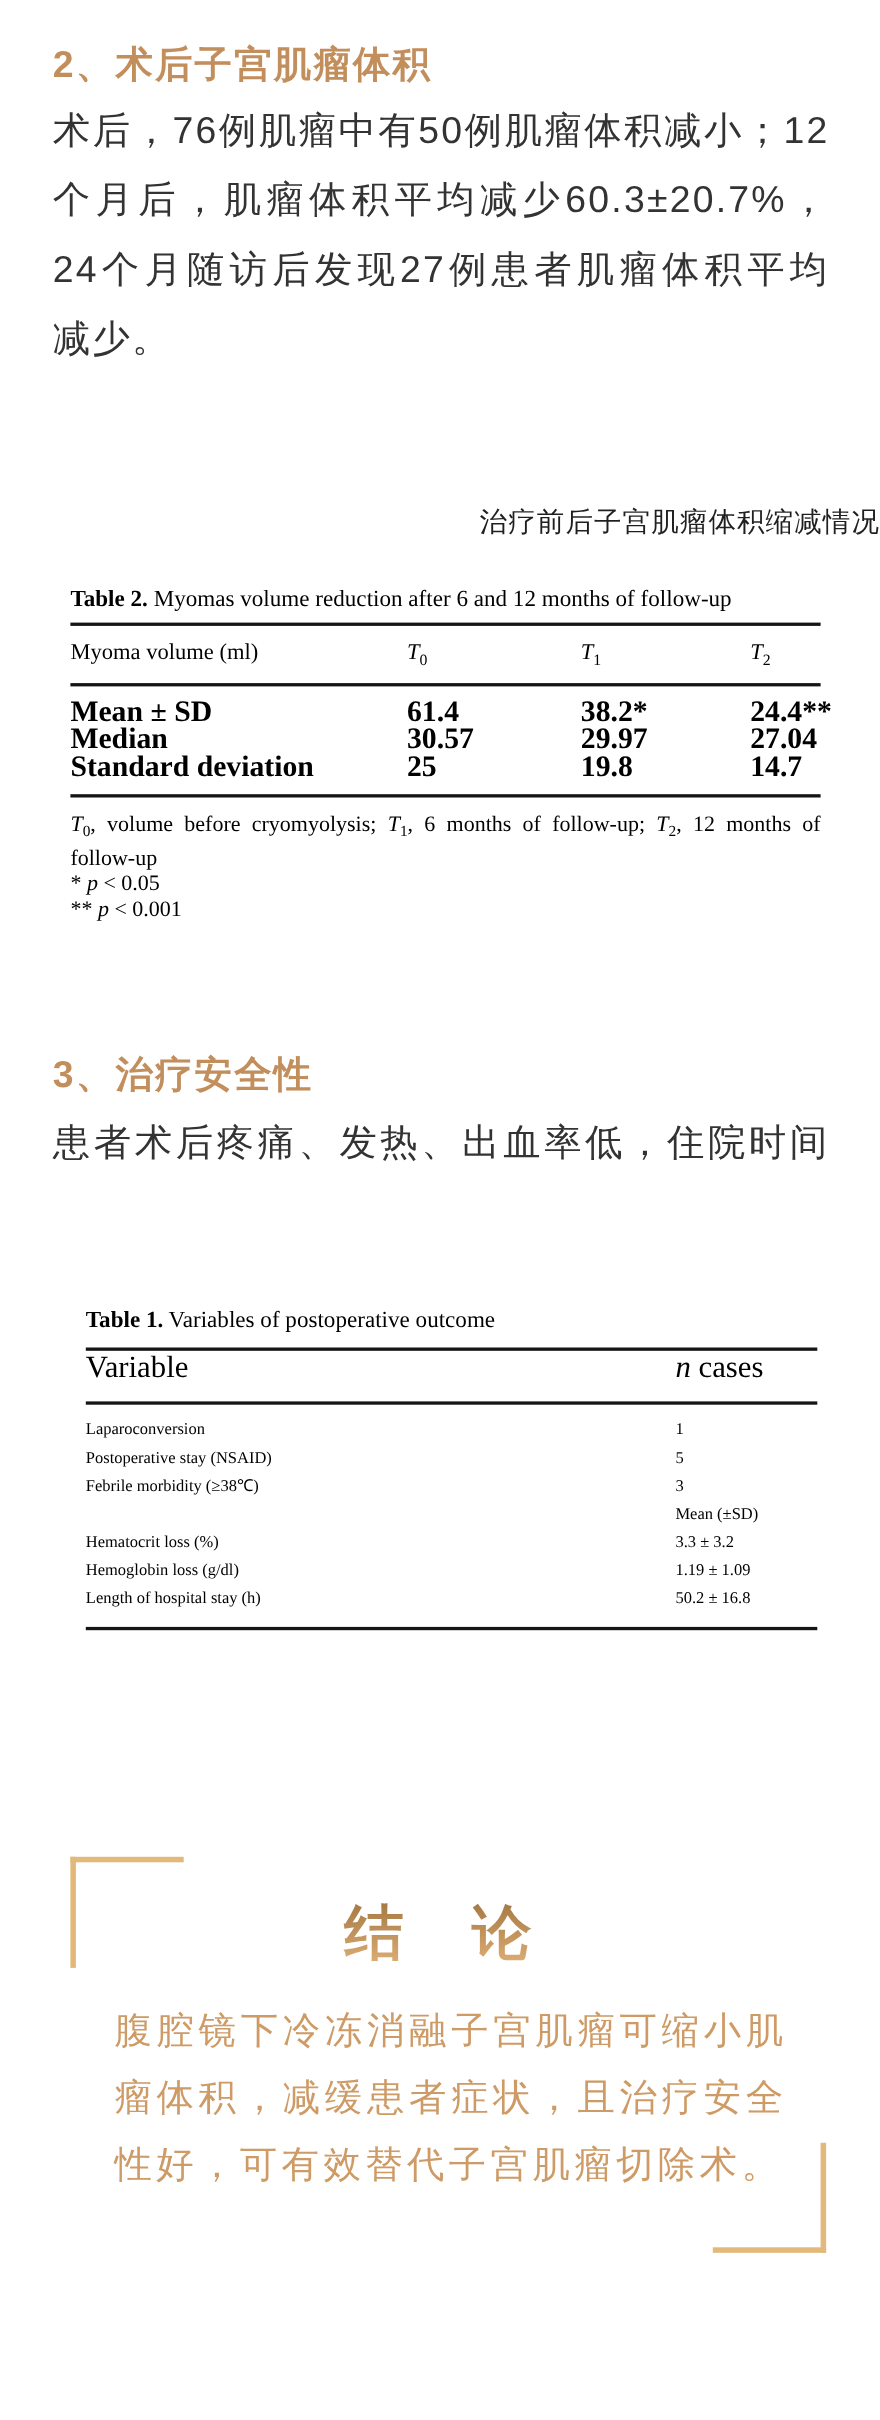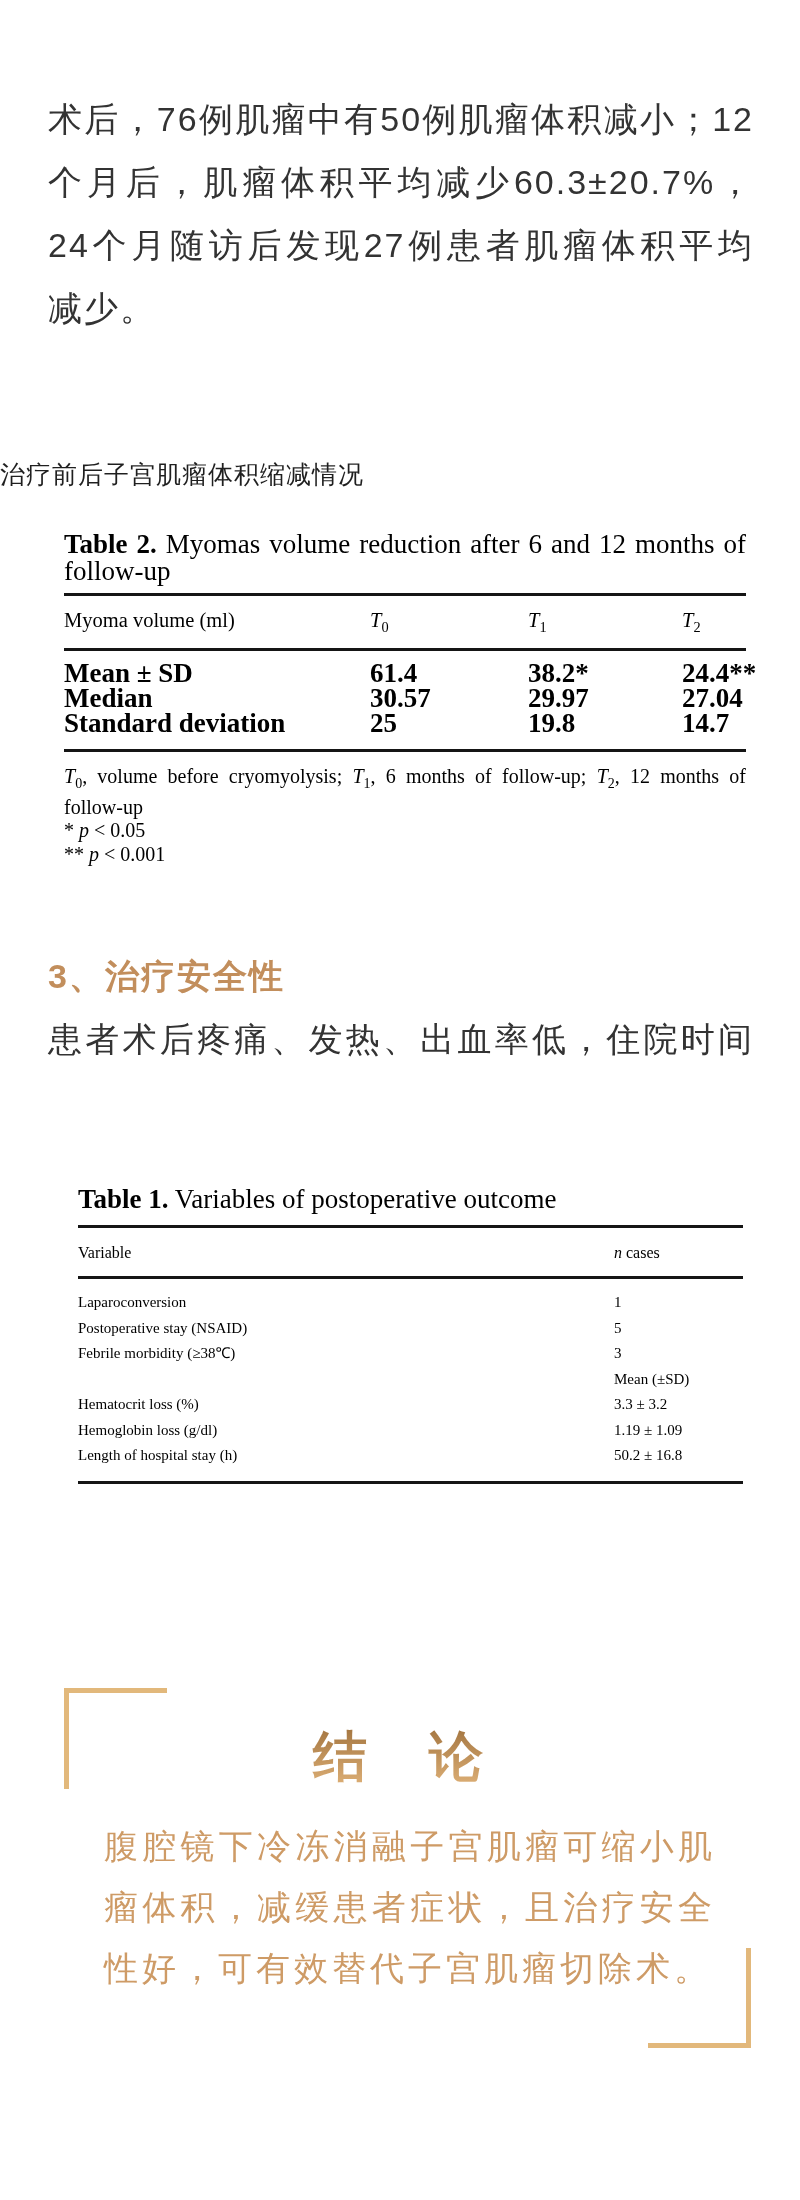--- a/index.html
+++ b/index.html
@@ -15,35 +15,35 @@
   #sec3-head { top:954px; }
   .cnpara {
     position:absolute; left:48px; width:706px; font-size:34px;
     line-height:63px; color:#333333; letter-spacing:2px;
   }
   #para1 { top:88px; }
   #para3 { top:1008px; }
   .cnline { text-align:justify; text-align-last:justify; }
   .cnline.last { text-align-last:left; }
   #caption-cn {
-    position:absolute; top:458px; left:0; width:800px; text-align:left;
+    position:absolute; top:458px; left:0; width:800px; text-align:right;
     font-size:25px; color:#1f1f1f; letter-spacing:1px;
   }
   .stable { position:absolute; font-family:"Liberation Serif", serif; color:#000000; }
   #table2 { left:64px; top:531px; width:682px; }
   #table1 { left:78px; top:1186px; width:665px; }
-  .tcap { font-size:27px; line-height:27px; text-align:justify; }
+  .tcap { font-size:21px; line-height:27px; text-align:justify; }
   .tcap b { font-weight:700; }
   .rule { border-top:3px solid #151515; height:0; }
   #table2 .rule-top { margin-top:8px; }
   #table1 .rule-top { margin-top:12px; }
   .t2grid { display:grid; grid-template-columns:306px 158px 154px auto; }
   .t1grid { display:grid; grid-template-columns:536px auto; }
   .thead2 { padding:13px 0 12px; font-size:20.5px; }
-  .thead1 { padding:16px 0 14px; font-size:16px; }
+  .thead1 { padding:0 0 14px; font-size:28px; }
   .t2rows { padding:10px 0 13px; font-size:27px; line-height:25px;font-weight:bold; }
   .t1rows { padding:11px 0 12px; font-size:15px; line-height:25.5px; }
   .it { font-style:italic; }
   sub { font-size:70%; font-style:normal; }
   .fnotes { margin-top:13px; font-size:20px; line-height:23.5px; }
   .fnotes .just { text-align:justify; }
   .bracket { position:absolute; }
   #br-tl { left:64px; top:1688px; width:98px; height:96px;
            border-top:5px solid #e2b87b; border-left:5px solid #e2b87b; }
   #br-br { left:648px; top:1948px; width:98px; height:95px;
@@ -61,20 +61,21 @@
     line-height:61px; letter-spacing:4px; color:#ce9b66;
   }
   .clline { text-align:justify; text-align-last:justify; }
   .clline.last { text-align-last:left;font-family:Liberation Serif, serif; }
 </style>
 </head>
 <body>
 
 <div id="page">
 
+  <div id="sec2-head" class="sec-head">2、术后子宫肌瘤体积</div>
 
   <div id="para1" class="cnpara">
     <div class="cnline">术后，76例肌瘤中有50例肌瘤体积减小；12</div>
     <div class="cnline">个月后，肌瘤体积平均减少60.3±20.7%，</div>
     <div class="cnline">24个月随访后发现27例患者肌瘤体积平均</div>
     <div class="cnline last">减少。</div>
   </div>
 
   <div id="caption-cn">治疗前后子宫肌瘤体积缩减情况</div>
 

